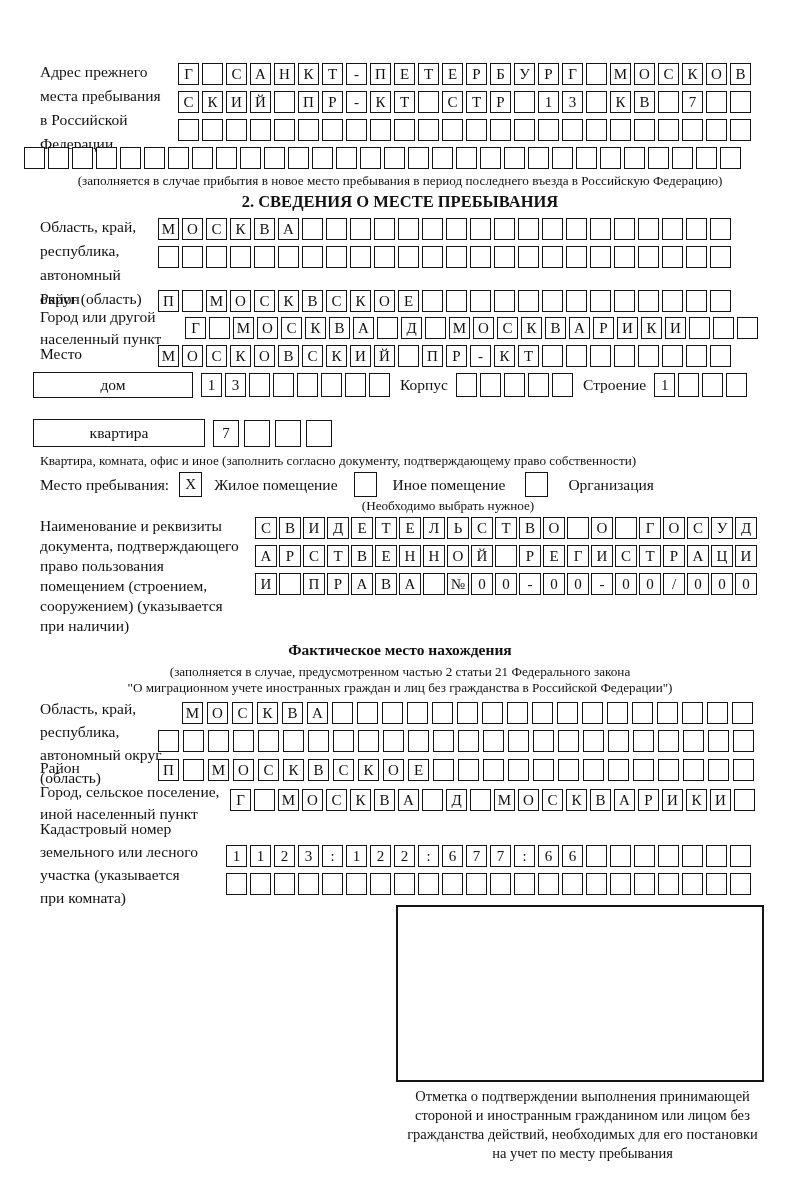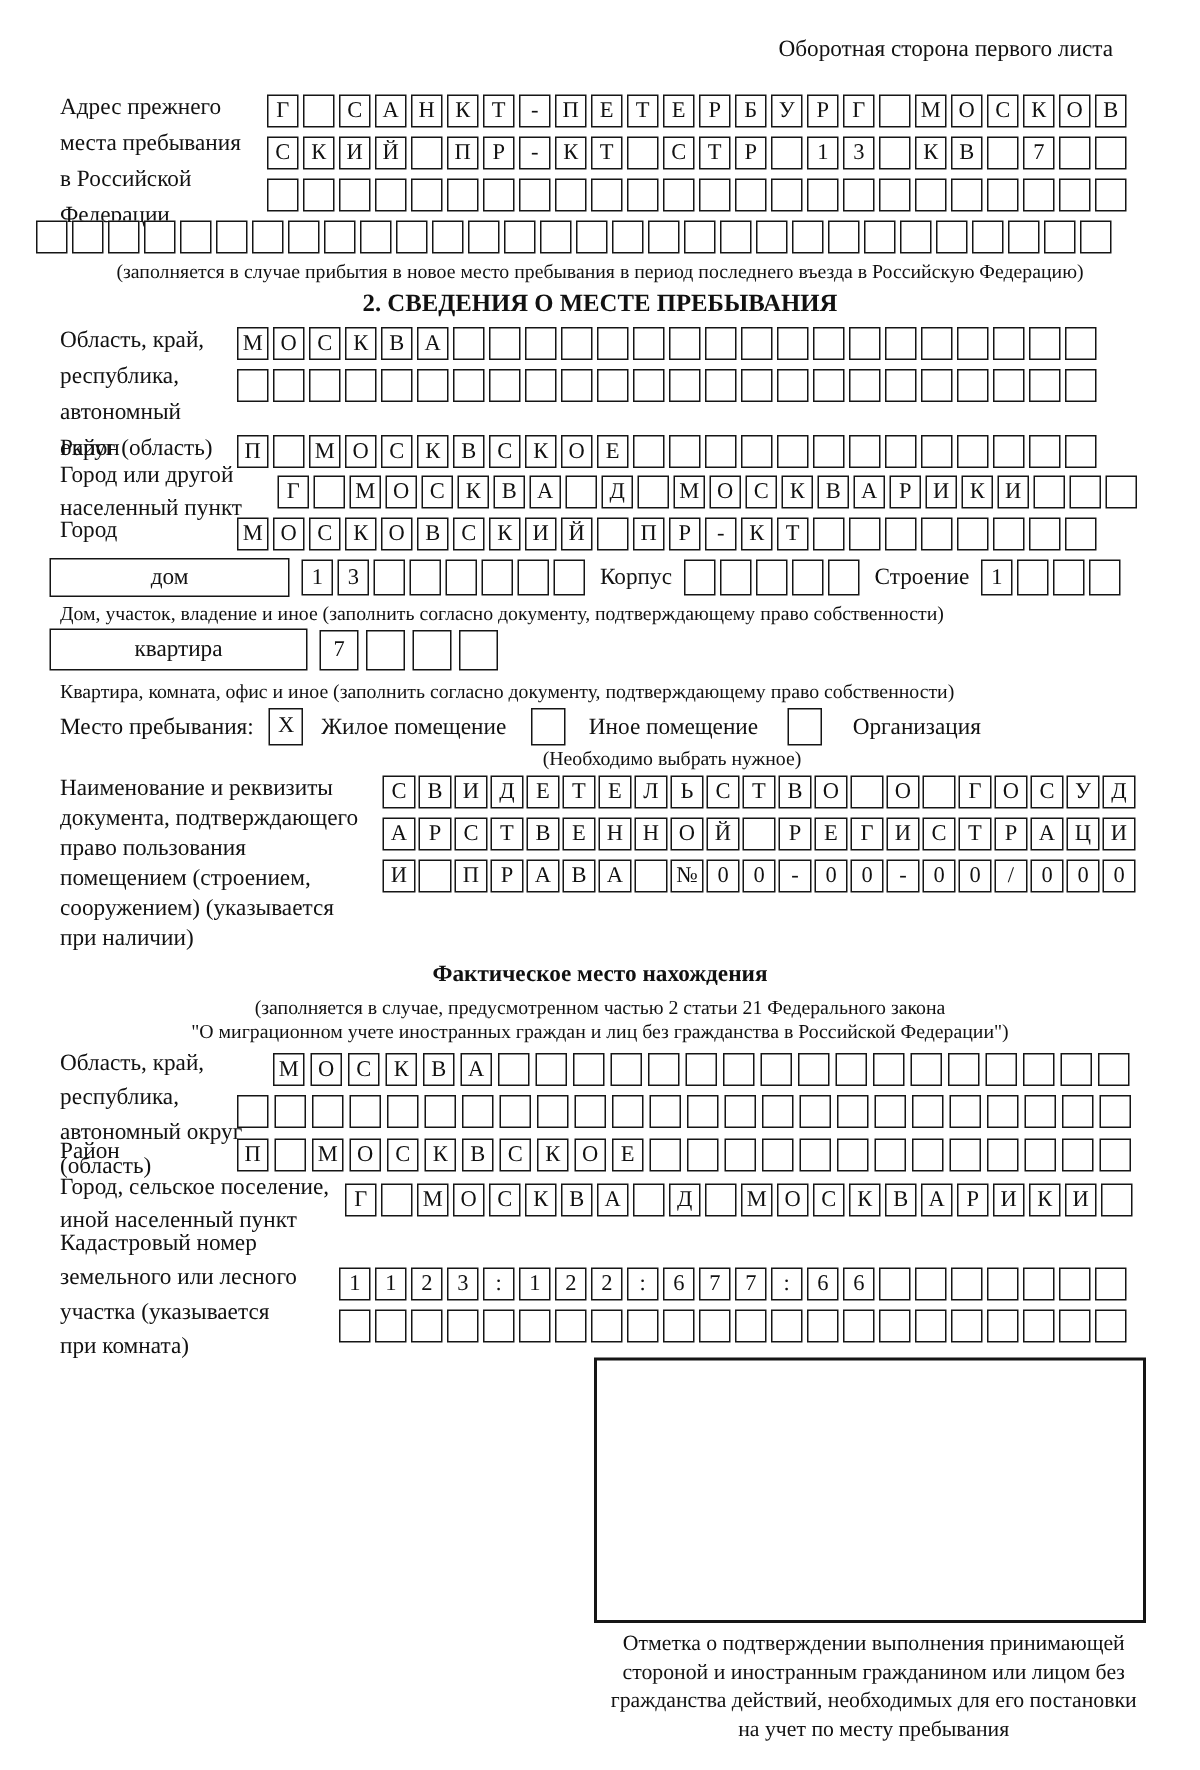--- a/index.html
+++ b/index.html
@@ -25,21 +25,20 @@
              justify-content:center;font-size:15.5px;background:#fff;}
   .checkbox{box-sizing:border-box;flex:none;width:23px;height:25px;border:1.5px solid #151515;
             display:flex;align-items:center;justify-content:center;font-size:15px;background:#fff;}
   .stamp{box-sizing:border-box;border:2px solid #151515;background:#fff;}
 </style>
 </head>
 <body>
 
 <div class="page">
 
-  <div class="abs" style="top:24px;left:0;width:742px;text-align:right;font-size:15.5px;">Оборотная сторона первого листа</div>
 
   <div class="abs lbl" style="left:40px;top:60px;width:150px;">Адрес прежнего
 места пребывания
 в Российской
 Федерации</div>
   <div class="abs colrows" style="left:178px;top:63px;">
     <span class="cells">
         <span class="cell">Г</span>
         <span class="cell"></span>
         <span class="cell">С</span>
@@ -263,21 +262,21 @@
       <span class="cell">А</span>
       <span class="cell">Р</span>
       <span class="cell">И</span>
       <span class="cell">К</span>
       <span class="cell">И</span>
       <span class="cell"></span>
       <span class="cell"></span>
       <span class="cell"></span>
     </div>
 
-  <div class="abs lbl1" style="left:40px;top:345px;">Город</div>
+  <div class="abs lbl1" style="left:40px;top:345px;">Место</div>
   <div class="abs cells" style="left:158px;top:345px;">
       <span class="cell">М</span>
       <span class="cell">О</span>
       <span class="cell">С</span>
       <span class="cell">К</span>
       <span class="cell">О</span>
       <span class="cell">В</span>
       <span class="cell">С</span>
       <span class="cell">К</span>
       <span class="cell">И</span>
@@ -319,21 +318,20 @@
         <span class="cell"></span>
       </span>
     <span class="lbl1" style="margin-left:10px;">Строение</span>
     <span class="cells h24" style="margin-left:8px;">
         <span class="cell">1</span>
         <span class="cell"></span>
         <span class="cell"></span>
         <span class="cell"></span>
       </span>
   </div>
-  <div class="abs" style="left:40px;top:401px;font-size:13.2px;">Дом, участок, владение и иное (заполнить согласно документу, подтверждающему право собственности)</div>
 
   <div class="abs inline" style="left:33px;top:419px;">
     <span class="widefield" style="width:172px;height:28px;text-align:center;">квартира</span>
     <span class="cells kvcells" style="margin-left:8px;">
         <span class="cell">7</span>
         <span class="cell"></span>
         <span class="cell"></span>
         <span class="cell"></span>
       </span>
   </div>

